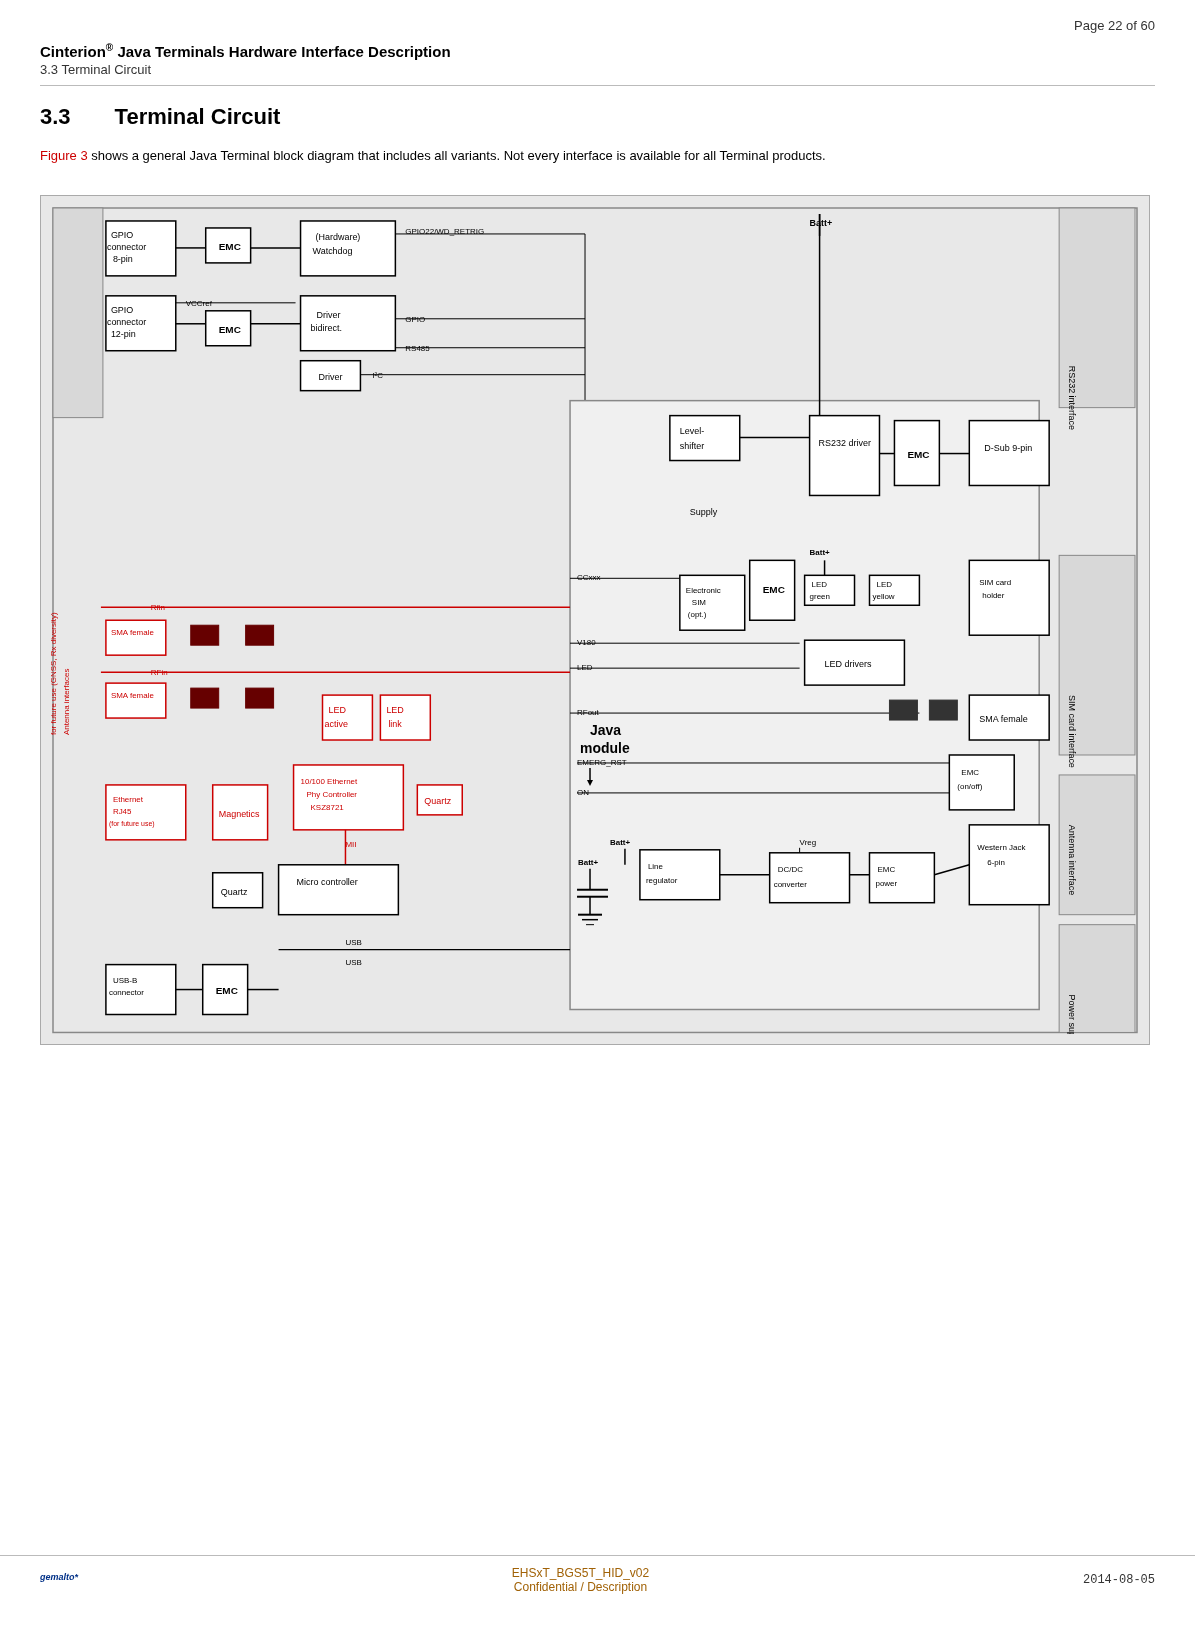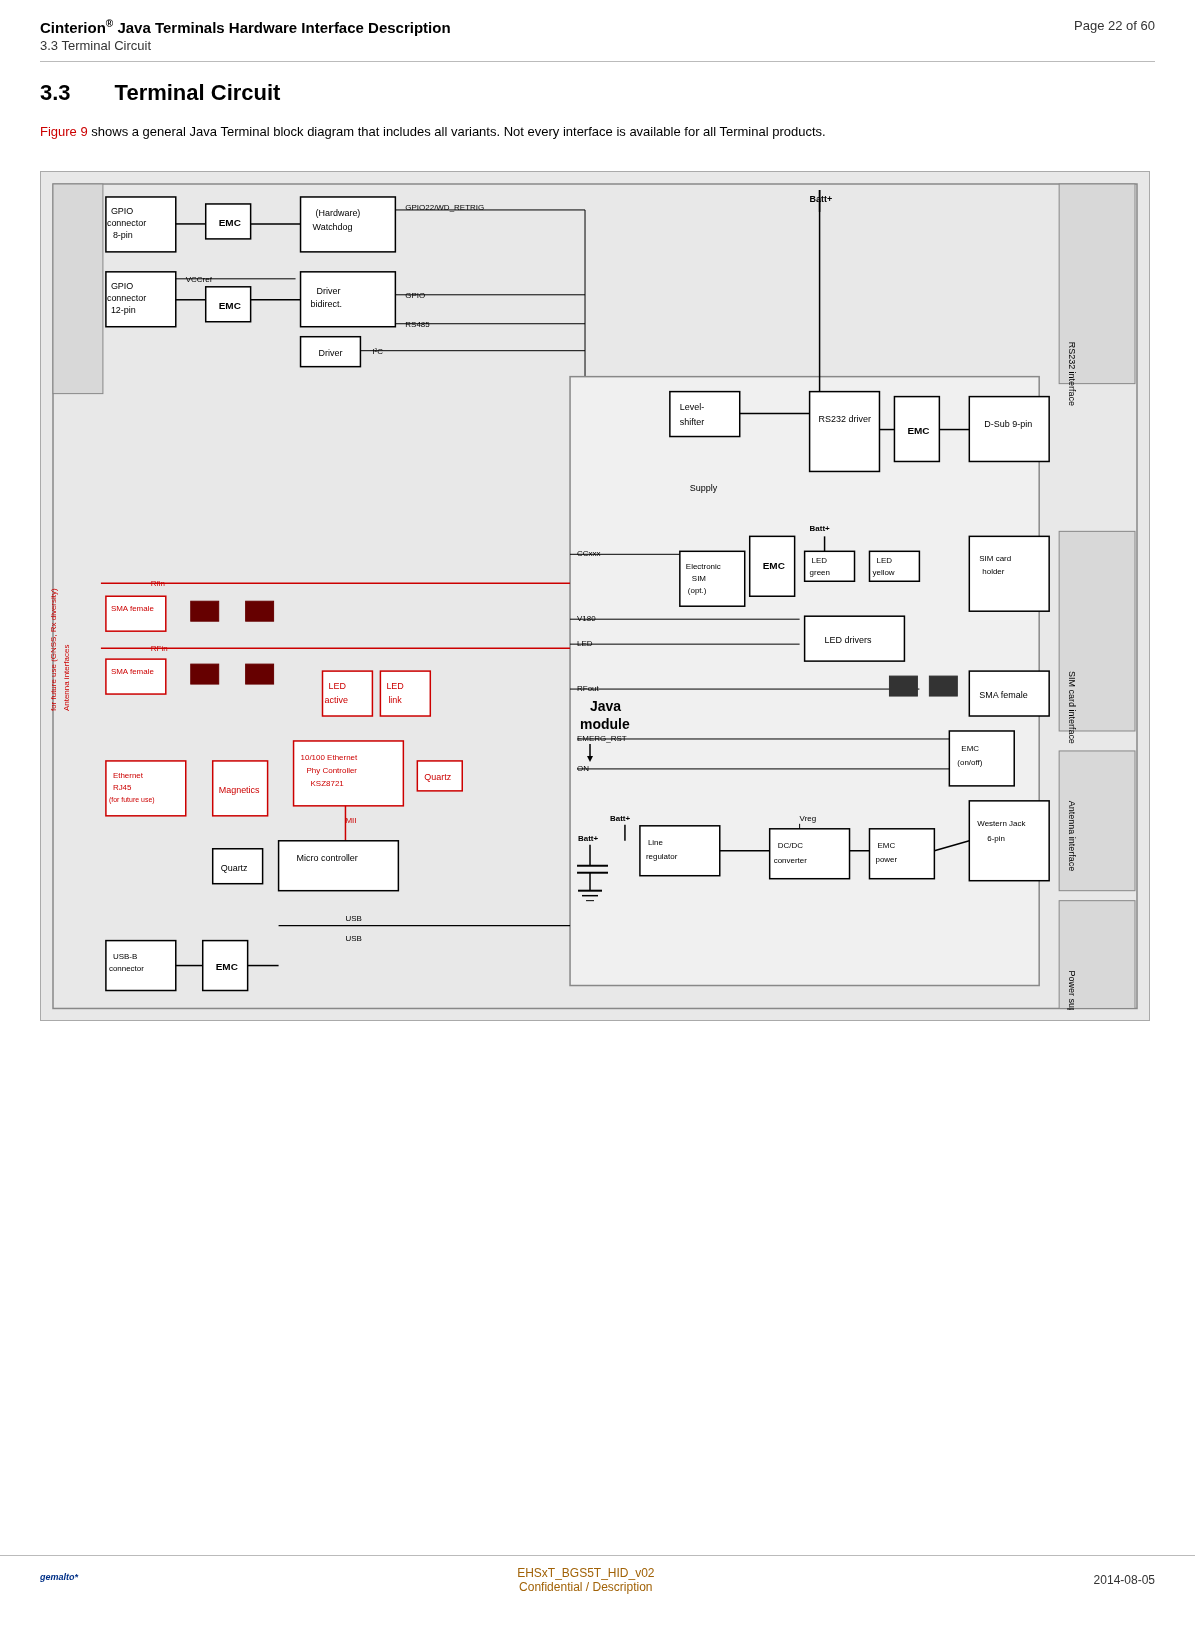--- a/index.html
+++ b/index.html
@@ -19,20 +19,21 @@
       align-items: flex-start;
       padding: 18px 40px 8px 40px;
     }
     .header-left {
       display: flex;
       flex-direction: column;
     }
     .header-title {
       font-size: 15px;
       font-weight: bold;
+      margin-top: 24px;
     }
     .header-title sup {
       font-size: 10px;
     }
     .header-subtitle {
       font-size: 13px;
       color: #333;
       margin-top: 2px;
     }
     .header-page {
@@ -113,20 +114,21 @@
       vertical-align: super;
     }
     .footer-center {
       text-align: center;
       font-size: 12px;
       color: #a16207;
     }
     .footer-right {
       font-size: 12px;
       color: #333;
+      font-family: Liberation Mono, monospace;
     }
 
     
     .diagram-svg {
       display: block;
       width: 100%;
     }
   </style>
 </head>
 <body>
@@ -141,21 +143,21 @@
   <div class="header-page">Page 22 of 60</div>
 </div>
 <hr class="header-divider">
 
 <div class="main-content">
   <div class="section-heading">
     <span class="section-num">3.3</span><span>Terminal Circuit</span>
   </div>
 
   <p class="intro-text">
-    <a href="#">Figure 9</a><span> shows a general Java Terminal block diagram that includes all variants. Not every interface is available for all Terminal products.</span>
+    <a href="#">Figure 3</a><span> shows a general Java Terminal block diagram that includes all variants. Not every interface is available for all Terminal products.</span>
   </p>
 
   <div class="diagram-wrapper">
     <svg class="diagram-svg" viewBox="0 0 1090 830" xmlns="http://www.w3.org/2000/svg" style="background:#e8e8e8; font-family:Arial,sans-serif; font-size:10px;">
 
       <rect x="2" y="2" width="1086" height="826" fill="#e8e8e8" stroke="#888" stroke-width="1.5"></rect>
 
       <rect x="1010" y="2" width="76" height="200" fill="#d8d8d8" stroke="#888" stroke-width="1"></rect>
 
       <rect x="1010" y="350" width="76" height="200" fill="#d8d8d8" stroke="#888" stroke-width="1"></rect>

